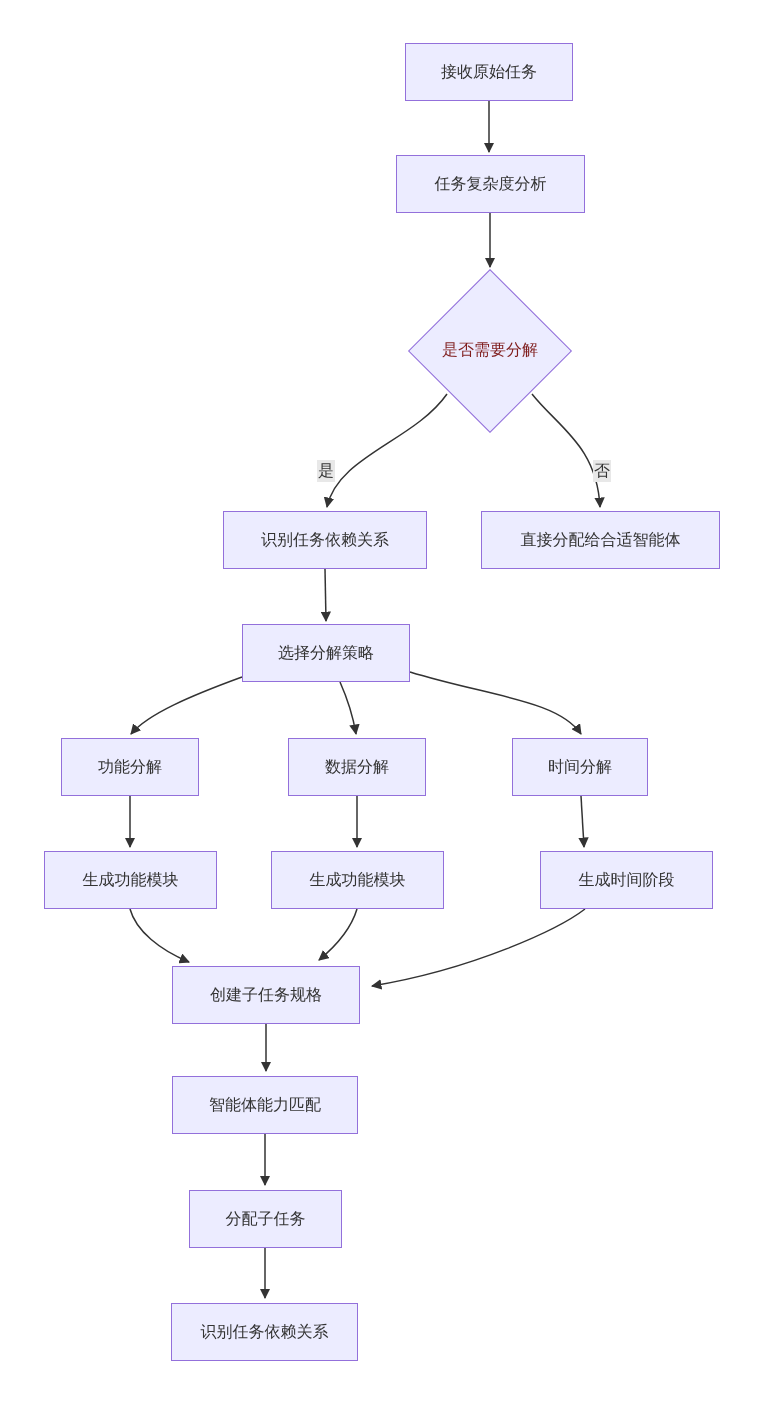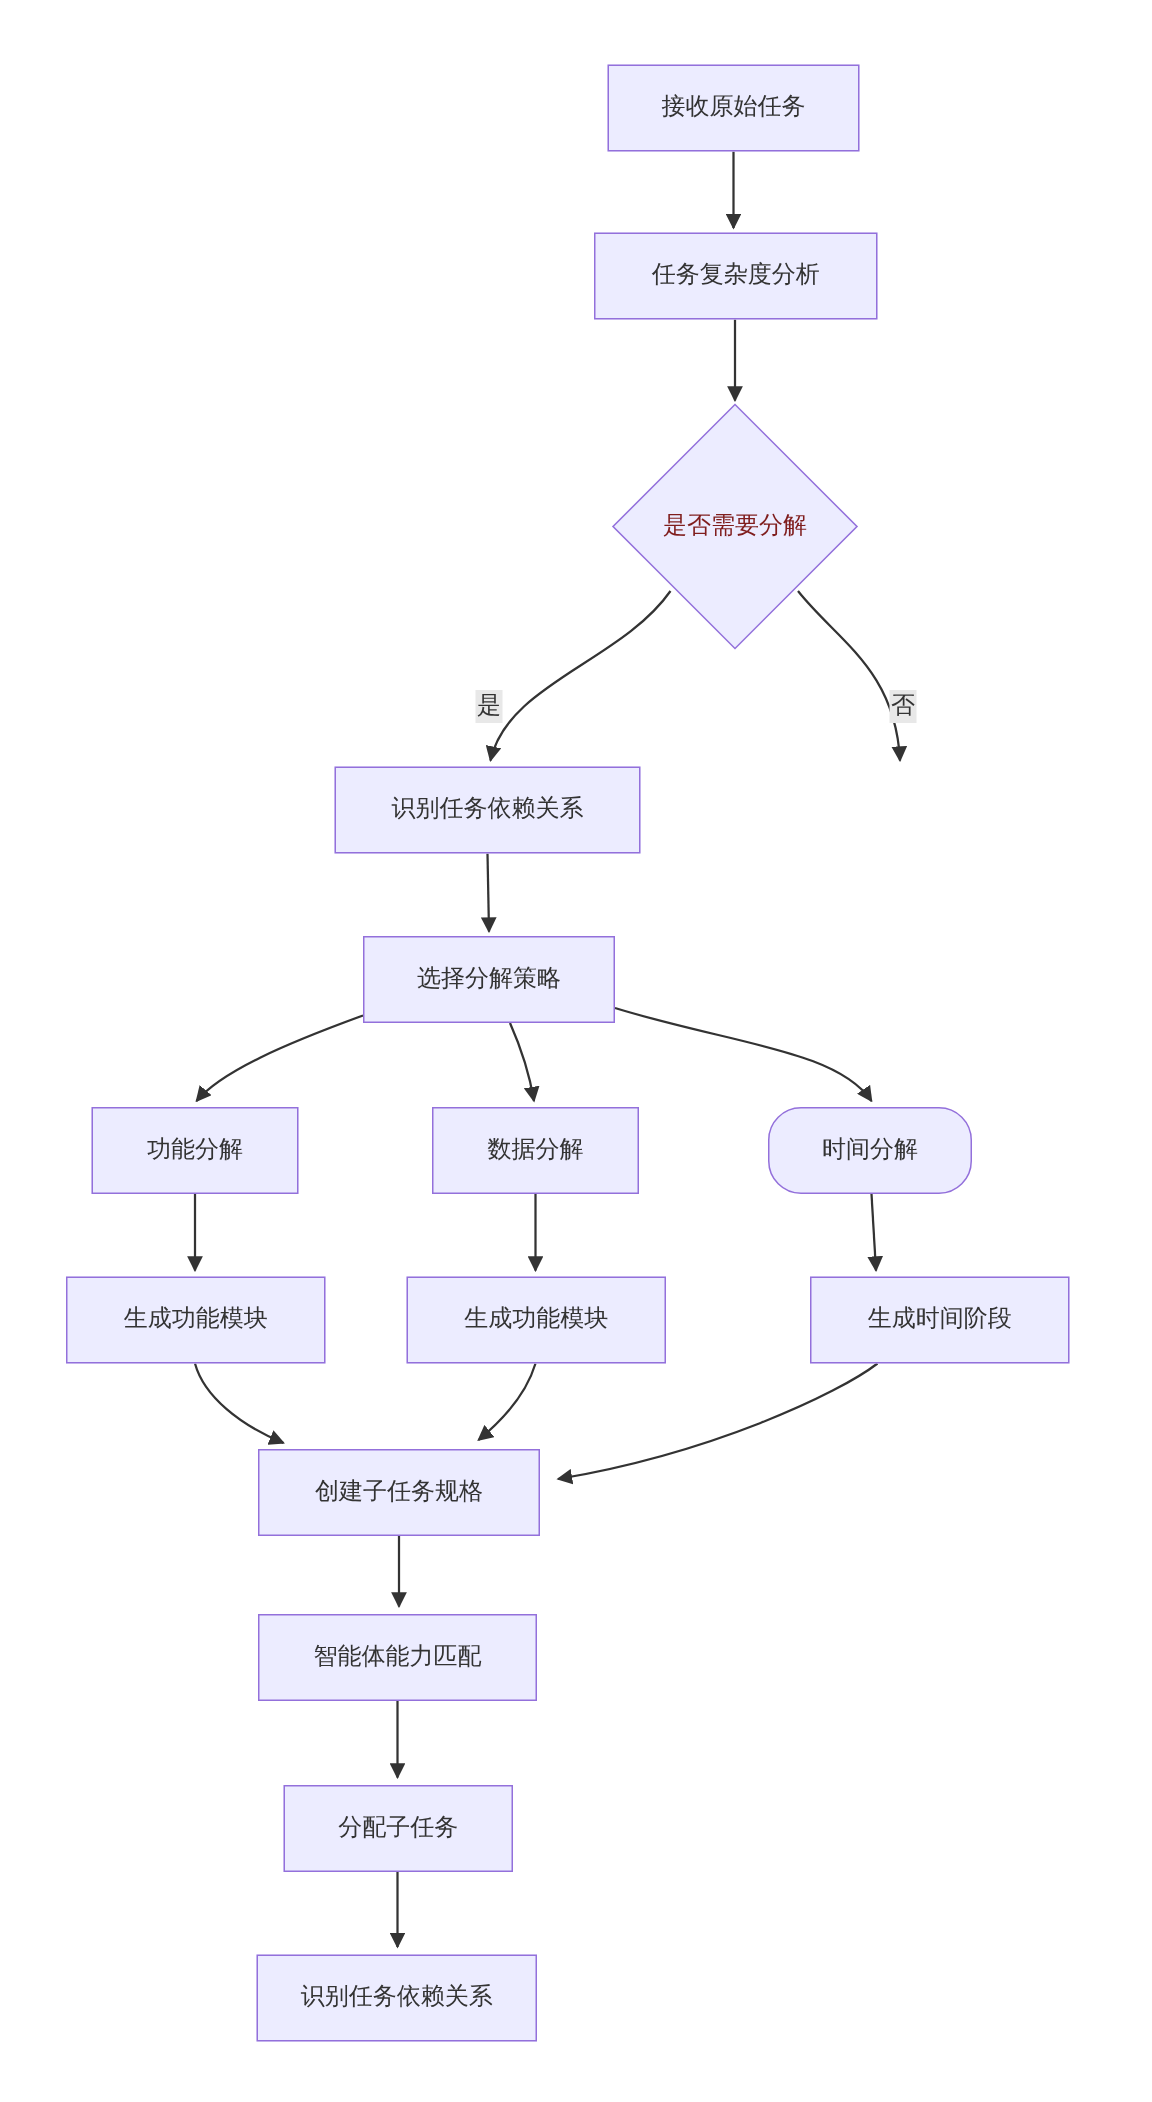--- a/index.html
+++ b/index.html
@@ -62,21 +62,21 @@
   }
 
   
   .n-a { left: 405px; top: 43px;   width: 168px; }
   .n-b { left: 396px; top: 155px;  width: 189px; }
   .n-d { left: 223px; top: 511px;  width: 204px; }
   .n-e { left: 481px; top: 511px;  width: 239px; }
   .n-f { left: 242px; top: 624px;  width: 168px; }
   .n-g { left: 61px;  top: 738px;  width: 138px; }
   .n-h { left: 288px; top: 738px;  width: 138px; }
-  .n-i { left: 512px; top: 738px;  width: 136px; border-radius: 22px; }
+  .n-i { left: 512px; top: 738px;  width: 136px; }
   .n-j { left: 44px;  top: 851px;  width: 173px; }
   .n-k { left: 271px; top: 851px;  width: 173px; }
   .n-l { left: 499px; top: 851px;  width: 173px; margin-left: 41px; }
   .n-m { left: 172px; top: 966px;  width: 188px; }
   .n-n { left: 172px; top: 1076px; width: 186px; }
   .n-o { left: 189px; top: 1190px; width: 153px; }
   .n-p { left: 171px; top: 1303px; width: 187px; }
 
   .lbl-yes { left: 317px; top: 460px; }
   .lbl-no  { left: 593px; top: 460px; }
@@ -116,20 +116,21 @@
   <div class="node n-a">接收原始任务</div>
   <div class="node n-b">任务复杂度分析</div>
 
   <div class="diamond-shape"></div>
   <div class="diamond-label">是否需要分解</div>
 
   <div class="edge-label lbl-yes">是</div>
   <div class="edge-label lbl-no">否</div>
 
   <div class="node n-d">识别任务依赖关系</div>
+  <div class="node n-e">直接分配给合适智能体</div>
   <div class="node n-f">选择分解策略</div>
 
   <div class="node n-g">功能分解</div>
   <div class="node n-h">数据分解</div>
   <div class="node n-i">时间分解</div>
 
   <div class="node n-j">生成功能模块</div>
   <div class="node n-k">生成功能模块</div>
   <div class="node n-l">生成时间阶段</div>
 

